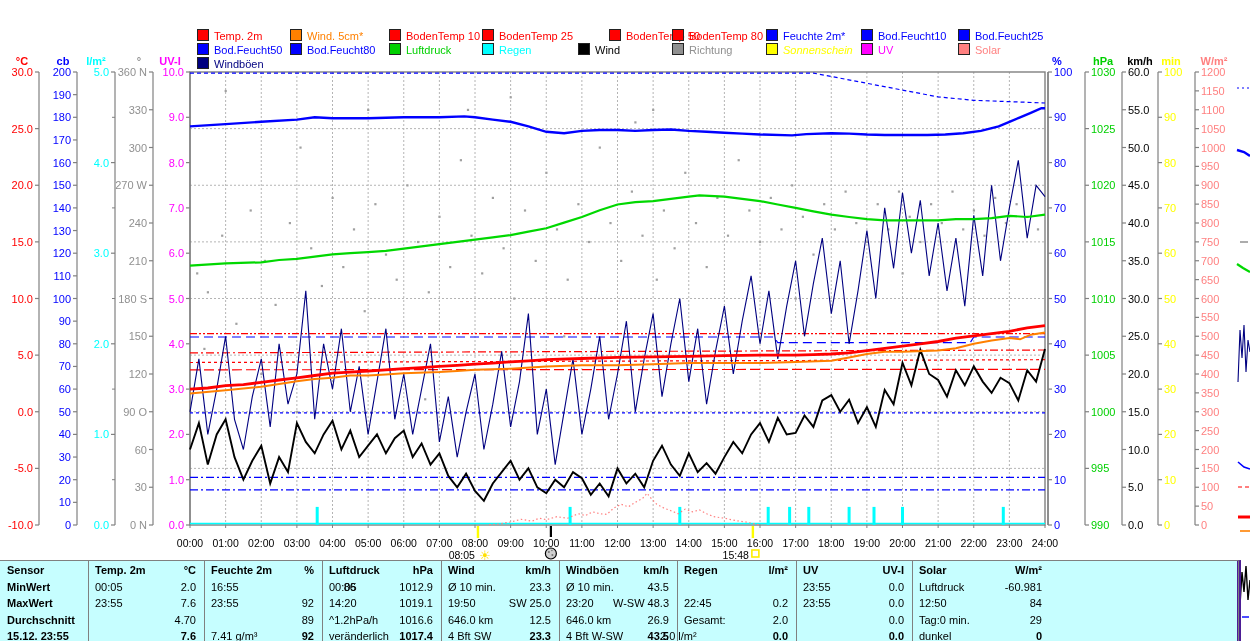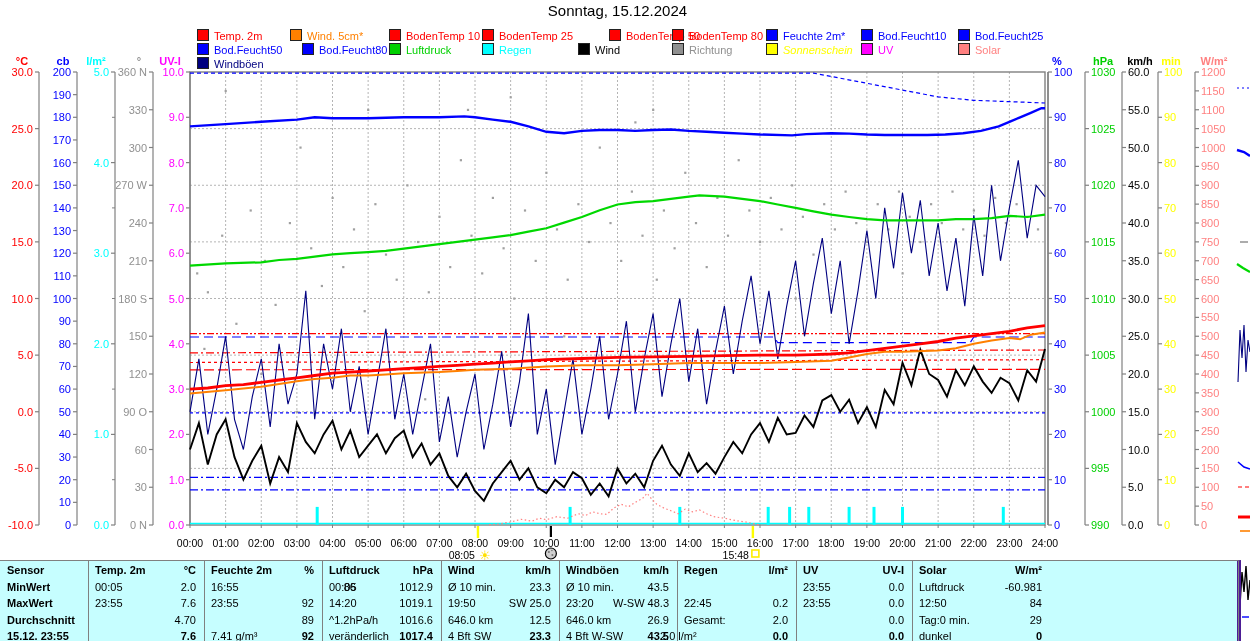--- a/index.html
+++ b/index.html
@@ -16,33 +16,32 @@
           font-size:11px;color:#000;}
   #stable .sep{position:absolute;top:0;bottom:0;width:1px;background:#808080;}
   #stable .cell{position:absolute;white-space:nowrap;}
   .b{font-weight:bold;}
   .ra{text-align:right;}
 </style>
 </head>
 <body>
 
 <div class="app">
-  <div class="title">Sonntag, 15.12.2024</div>
   <div id="legend">
       <div class="li" style="left: 197px; top: 29px;"><span class="box" style="background: rgb(255, 0, 0);"></span><span style="color: rgb(255, 0, 0);">Temp. 2m</span></div>
       <div class="li" style="left: 290px; top: 29px;"><span class="box" style="background: rgb(255, 128, 0);"></span><span style="color: rgb(255, 128, 0);">Wind. 5cm*</span></div>
       <div class="li" style="left: 389px; top: 29px;"><span class="box" style="background: rgb(255, 0, 0);"></span><span style="color: rgb(255, 0, 0);">BodenTemp 10</span></div>
       <div class="li" style="left: 482px; top: 29px;"><span class="box" style="background: rgb(255, 0, 0);"></span><span style="color: rgb(255, 0, 0);">BodenTemp 25</span></div>
       <div class="li" style="left: 581px; top: 29px; padding-left: 28px;"><span class="box" style="background: rgb(255, 0, 0);"></span><span style="color: rgb(255, 0, 0);">BodenTemp 50</span></div>
       <div class="li" style="left: 672px; top: 29px;"><span class="box" style="background: rgb(255, 0, 0);"></span><span style="color: rgb(255, 0, 0);">BodenTemp 80</span></div>
       <div class="li" style="left: 766px; top: 29px;"><span class="box" style="background: rgb(0, 0, 255);"></span><span style="color: rgb(0, 0, 255);">Feuchte 2m*</span></div>
       <div class="li" style="left: 861px; top: 29px;"><span class="box" style="background: rgb(0, 0, 255);"></span><span style="color: rgb(0, 0, 255);">Bod.Feucht10</span></div>
       <div class="li" style="left: 958px; top: 29px;"><span class="box" style="background: rgb(0, 0, 255);"></span><span style="color: rgb(0, 0, 255);">Bod.Feucht25</span></div>
       <div class="li" style="left: 197px; top: 43px;"><span class="box" style="background: rgb(0, 0, 255);"></span><span style="color: rgb(0, 0, 255);">Bod.Feucht50</span></div>
-      <div class="li" style="left: 290px; top: 43px; margin-left: 12px;"><span class="box" style="background: rgb(0, 0, 255);"></span><span style="color: rgb(0, 0, 255);">Bod.Feucht80</span></div>
+      <div class="li" style="left: 290px; top: 43px;"><span class="box" style="background: rgb(0, 0, 255);"></span><span style="color: rgb(0, 0, 255);">Bod.Feucht80</span></div>
       <div class="li" style="left: 389px; top: 43px;"><span class="box" style="background: rgb(0, 208, 0);"></span><span style="color: rgb(0, 208, 0);">Luftdruck</span></div>
       <div class="li" style="left: 482px; top: 43px;"><span class="box" style="background: rgb(0, 255, 255);"></span><span style="color: rgb(0, 255, 255);">Regen</span></div>
       <div class="li" style="left: 578px; top: 43px;"><span class="box" style="background: rgb(0, 0, 0);"></span><span style="color: rgb(0, 0, 0);">Wind</span></div>
       <div class="li" style="left: 672px; top: 43px;"><span class="box" style="background: rgb(144, 144, 144);"></span><span style="color: rgb(144, 144, 144);">Richtung</span></div>
       <div class="li" style="left: 766px; top: 43px; font-style: italic;"><span class="box" style="background: rgb(255, 255, 0);"></span><span style="color: rgb(255, 255, 0);">Sonnenschein</span></div>
       <div class="li" style="left: 861px; top: 43px;"><span class="box" style="background: rgb(255, 0, 255);"></span><span style="color: rgb(255, 0, 255);">UV</span></div>
       <div class="li" style="left: 958px; top: 43px;"><span class="box" style="background: rgb(255, 128, 128);"></span><span style="color: rgb(255, 128, 128);">Solar</span></div>
       <div class="li" style="left: 197px; top: 57px;"><span class="box" style="background: rgb(0, 0, 128);"></span><span style="color: rgb(0, 0, 128);">Windböen</span></div>
     </div>
   <svg id="svgroot" width="1250" height="641">

